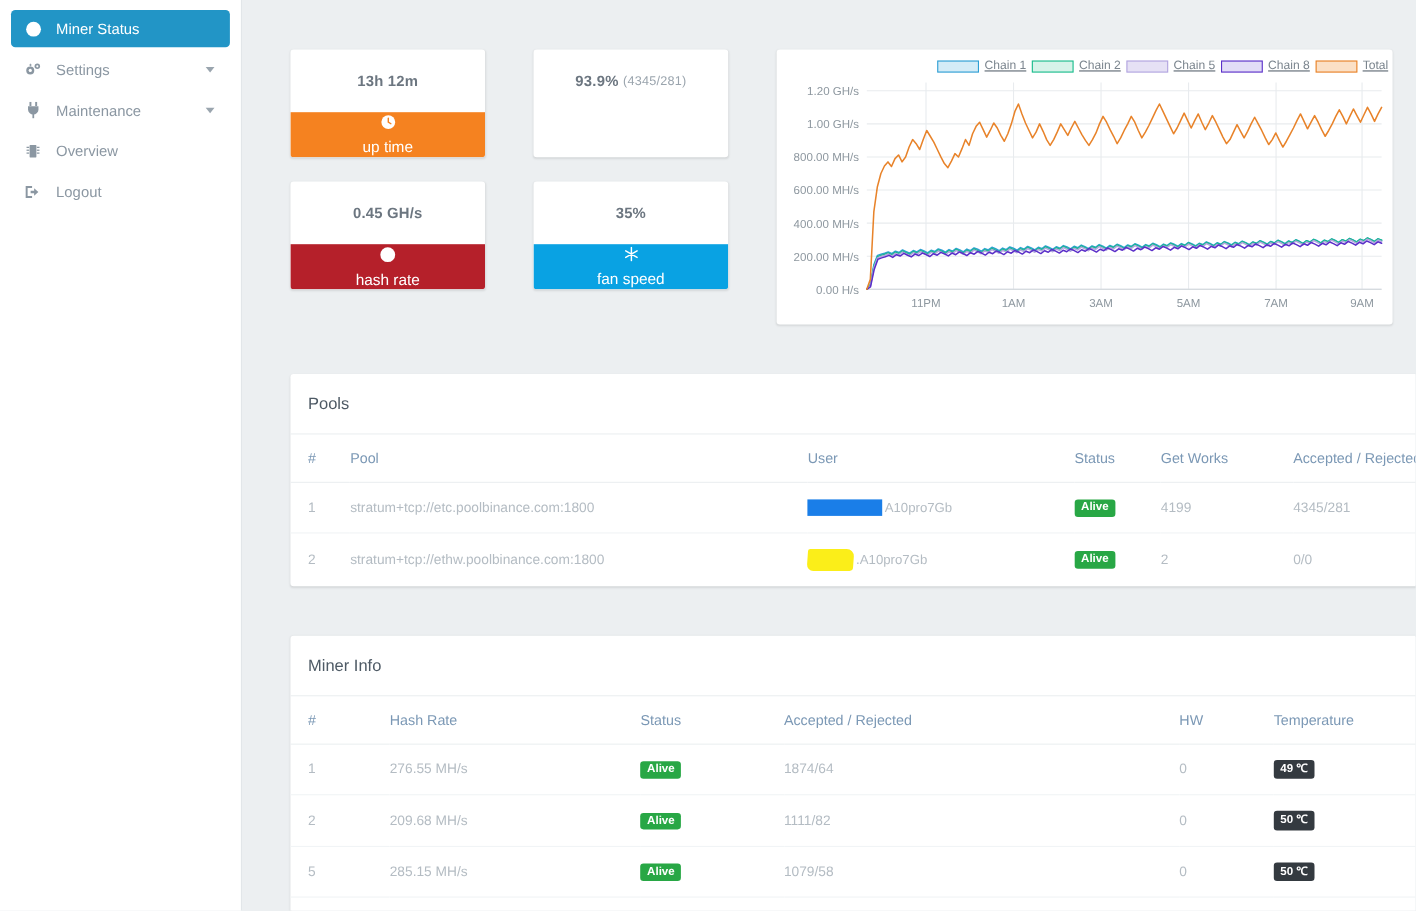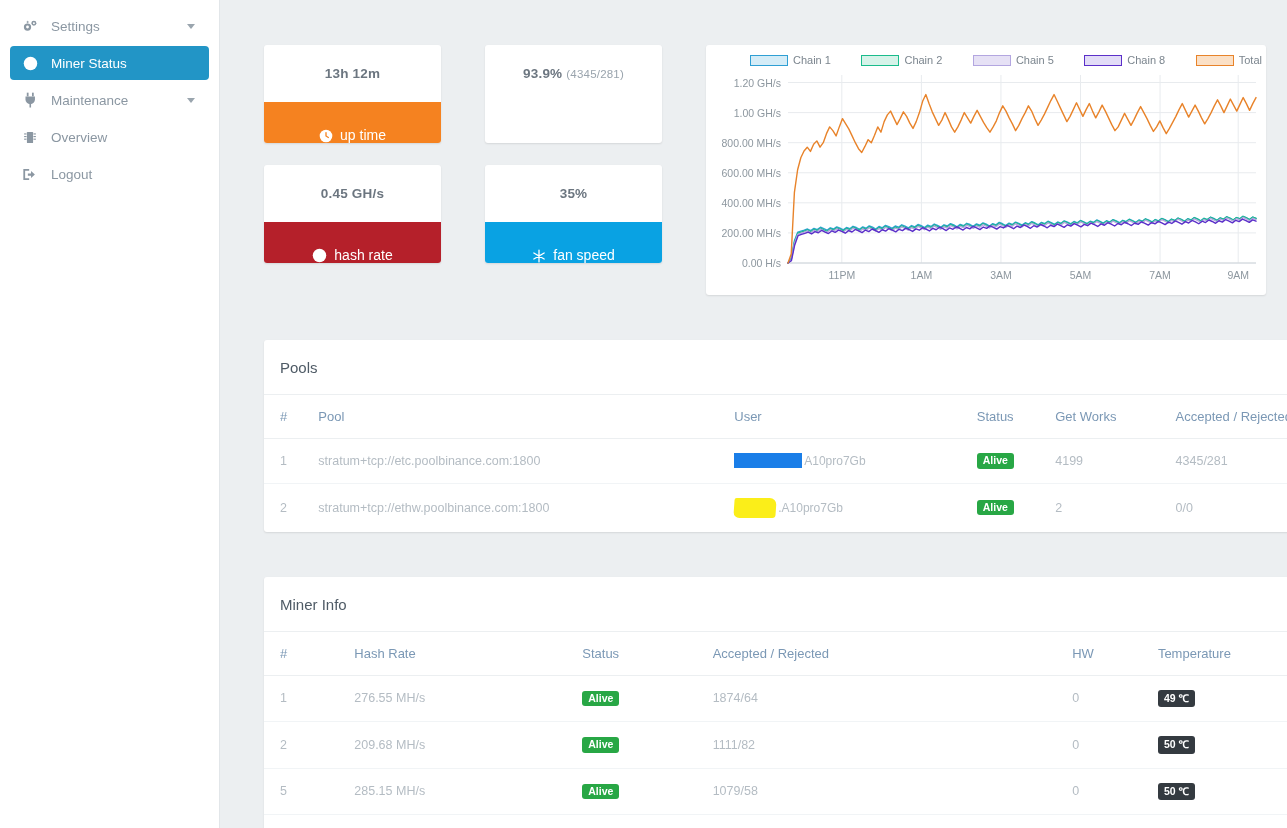--- a/index.html
+++ b/index.html
@@ -84,40 +84,42 @@
     letter-spacing: .2px;
   }
   .stat-value .sub {
     font-weight: normal;
     font-size: 11.5px;
     color: #9aa4ad;
     margin-left: 4px;
   }
   .stat-foot {
     height: 41px;
-    display: flex; align-items: flex-end; justify-content: center;
+    display: flex; align-items: center; justify-content: center;
     color: #ffffff;
     font-size: 14px;
     gap: 7px;
+    flex-direction: column;
   }
   .stat-foot svg { display: block; }
 
   
   .chart-card {
     background: #ffffff;
     border-radius: 3px;
     box-shadow: 0 1px 2px rgba(0,0,0,.10);
     width: 560px; height: 250px;
     padding: 6px 4px 4px 4px;
   }
   .chart-legend {
-    display: flex; align-items: center; justify-content: space-between;
-    gap: 23px;
+    display: flex; align-items: center; justify-content: flex-end;
+    gap: 5px;
     height: 18px;
     margin-left: 40px;
+    text-decoration: underline;
   }
   .legend-item { display: flex; align-items: center; gap: 5px; }
   .legend-swatch {
     width: 38px; height: 11px;
     border: 1.5px solid #888;
     background: #ddd;
   }
   .legend-text { font-size: 11px; color: #7b858e; }
   .chart-body { position: relative; width: 552px; height: 224px; }
   .chart-body svg { display: block; }
@@ -191,44 +193,44 @@
     transform: skewX(-4deg);
   }
   .user-name { color: #b4bcc3; font-size: 12px; }
 </style>
 </head>
 <body>
 
 <div class="app">
 
   <nav class="sidebar" id="sidebar">
+      <div class="nav-item active">
+        <span class="nav-ico">
+          <svg width="15" height="15" viewBox="0 0 16 16">
+            <circle cx="8" cy="8" r="7.2" fill="currentColor"></circle>
+            <path d="M8 8 L12.2 5.4" stroke="#fff" stroke-width="1.5" stroke-linecap="round"></path>
+            <circle cx="8" cy="8" r="1.5" fill="#fff"></circle>
+            <circle cx="4.6" cy="6" r="1" fill="#fff"></circle>
+            <circle cx="8" cy="4.3" r="1" fill="#fff"></circle>
+          </svg>
+        </span>
+        <span class="nav-label">Miner Status</span>
+      </div>
       <div class="nav-item">
         <span class="nav-ico">
           <svg width="16" height="15" viewBox="0 0 18 16">
             <path d="M6.4 1.2l.5 1.3 1.3.5-1.3.5-.5 1.3-.5-1.3-1.3-.5 1.3-.5z" fill="currentColor"></path>
             <circle cx="6.2" cy="8.6" r="4.1" fill="currentColor"></circle>
             <circle cx="6.2" cy="8.6" r="1.6" fill="#fff"></circle>
             <circle cx="13.4" cy="4.4" r="2.8" fill="currentColor"></circle>
             <circle cx="13.4" cy="4.4" r="1.1" fill="#fff"></circle>
           </svg>
         </span>
         <span class="nav-label">Settings</span>
         <span class="caret"></span>
-      </div>
-      <div class="nav-item active">
-        <span class="nav-ico">
-          <svg width="15" height="15" viewBox="0 0 16 16">
-            <circle cx="8" cy="8" r="7.2" fill="currentColor"></circle>
-            <path d="M8 8 L12.2 5.4" stroke="#fff" stroke-width="1.5" stroke-linecap="round"></path>
-            <circle cx="8" cy="8" r="1.5" fill="#fff"></circle>
-            <circle cx="4.6" cy="6" r="1" fill="#fff"></circle>
-            <circle cx="8" cy="4.3" r="1" fill="#fff"></circle>
-          </svg>
-        </span>
-        <span class="nav-label">Miner Status</span>
       </div>
       <div class="nav-item">
         <span class="nav-ico">
           <svg width="13" height="16" viewBox="0 0 14 17">
             <rect x="3" y="0.6" width="1.9" height="4" fill="currentColor"></rect>
             <rect x="8.6" y="0.6" width="1.9" height="4" fill="currentColor"></rect>
             <path d="M1.6 4.8h10.2v3.1a5.1 5.1 0 0 1-10.2 0z" fill="currentColor"></path>
             <rect x="5.9" y="11.6" width="1.7" height="5" fill="currentColor"></rect>
           </svg>
         </span>

